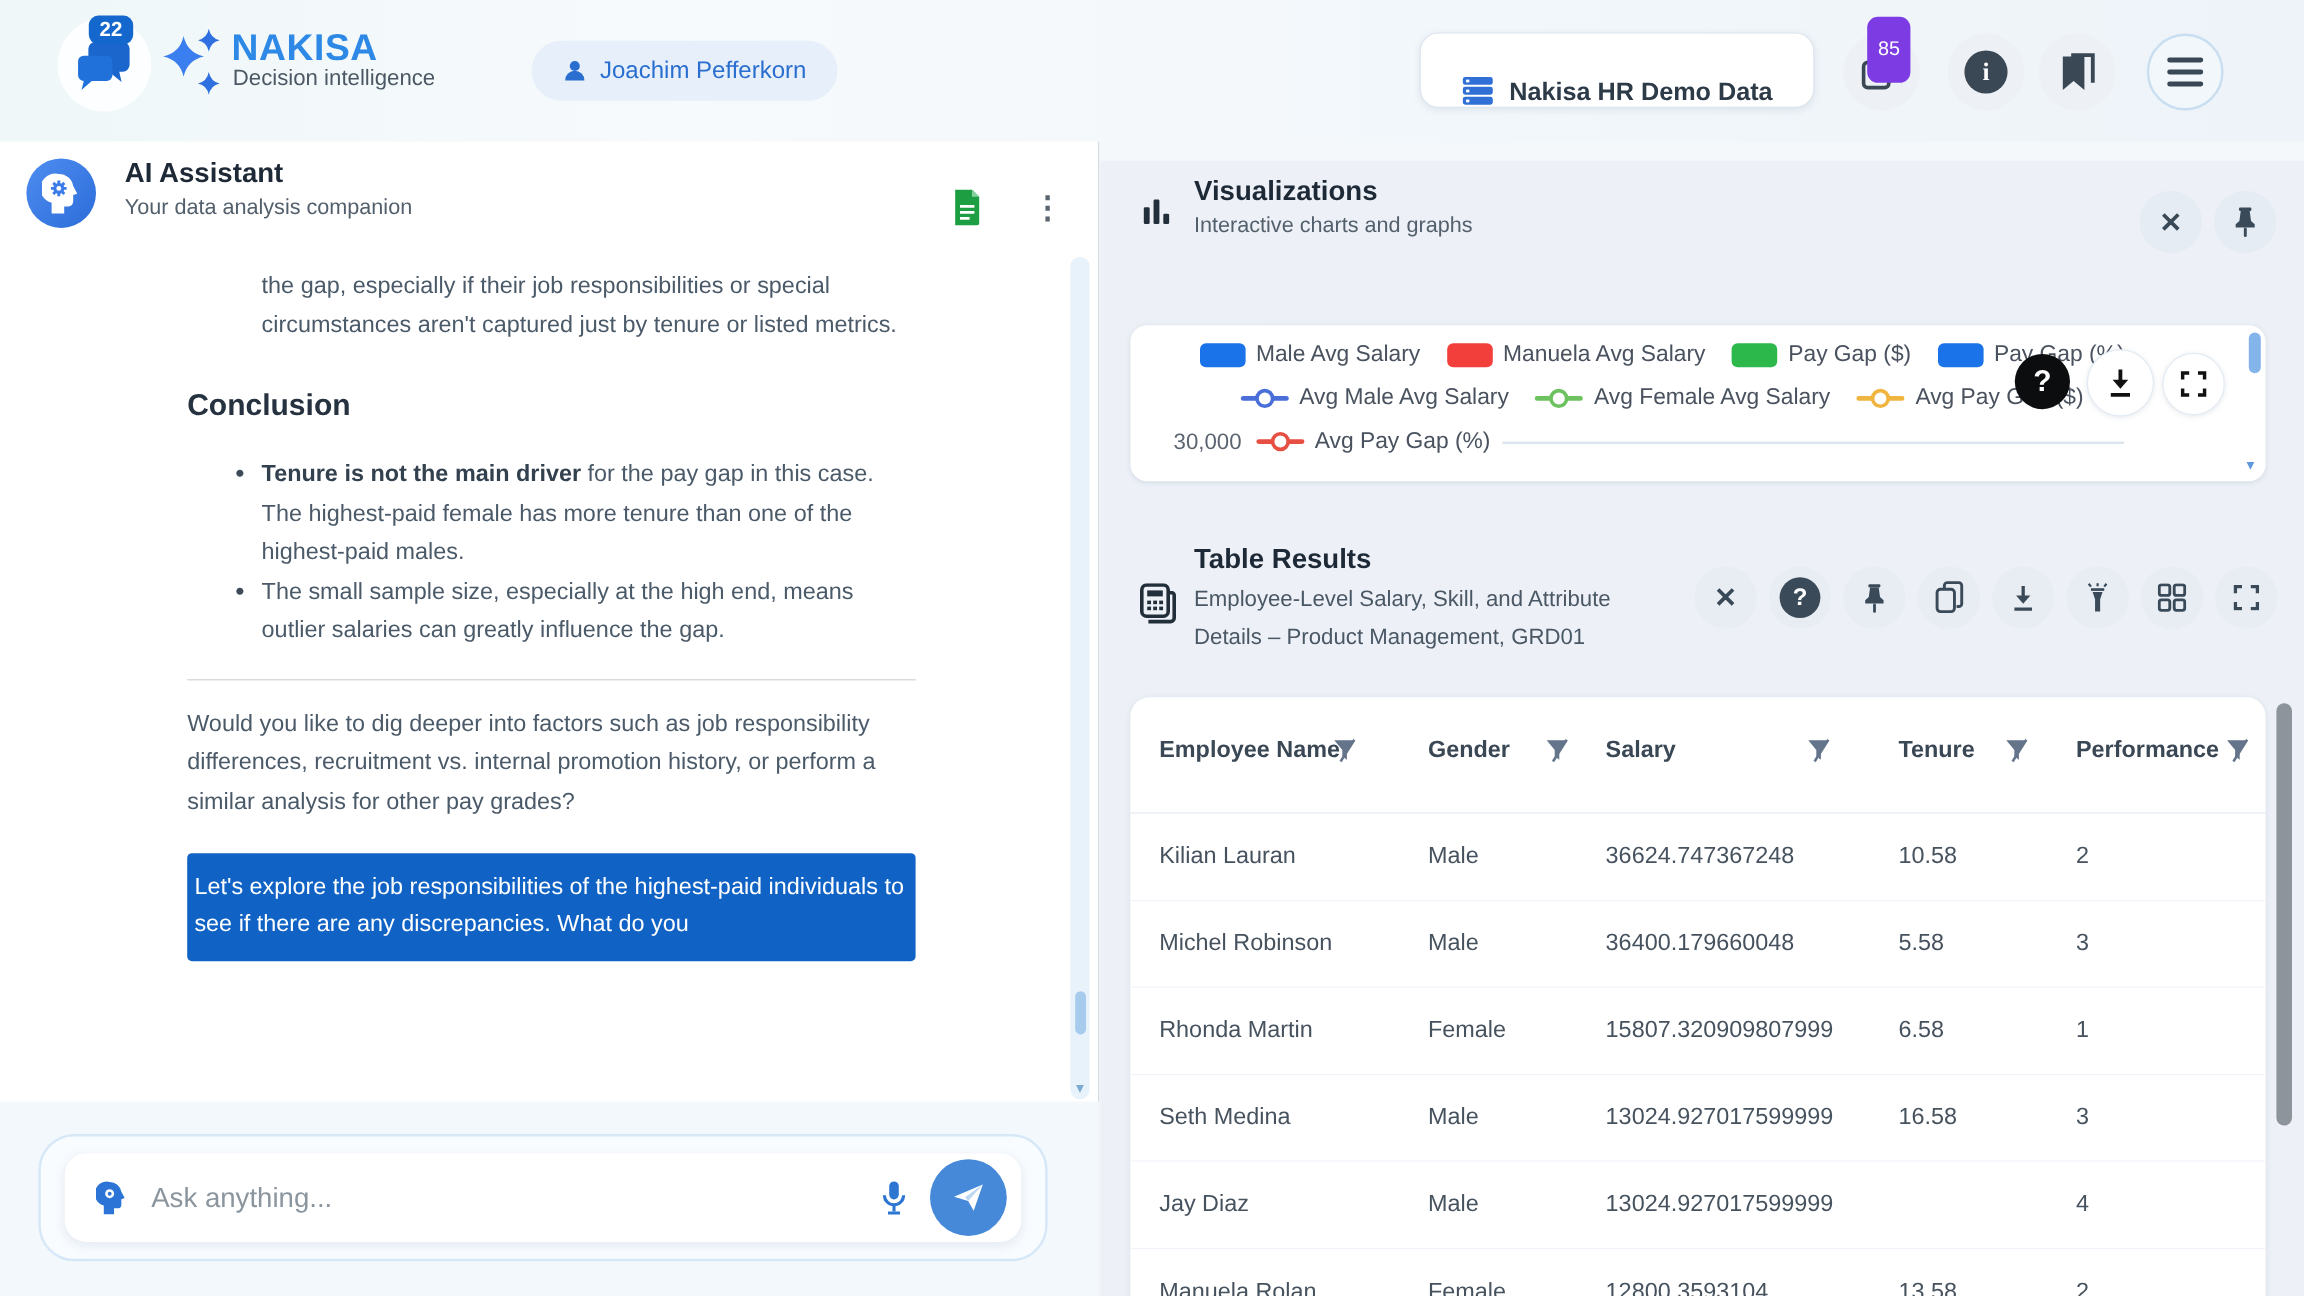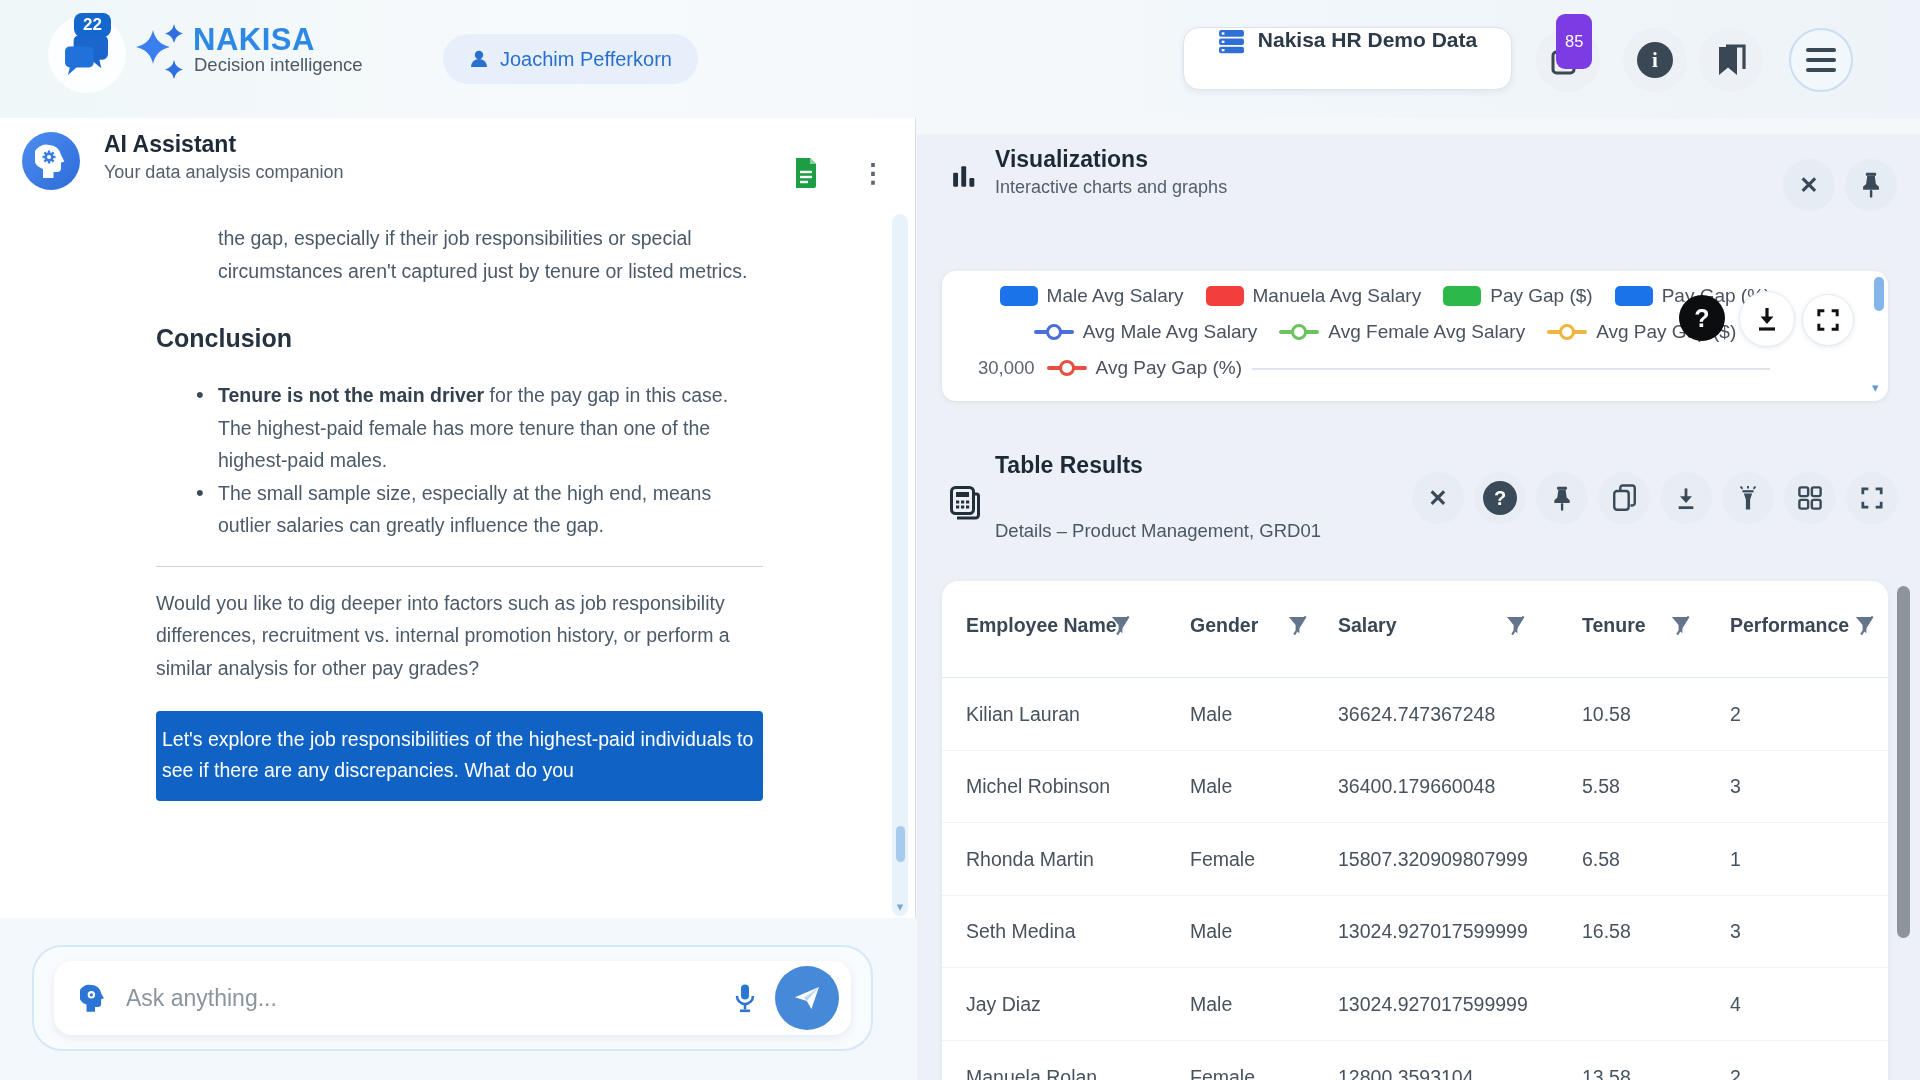--- a/index.html
+++ b/index.html
@@ -14,21 +14,21 @@
   .logo-circle{left:48px;top:15px;width:78px;height:78px;border-radius:50%;background:#fcfeff;}
   .logo-badge{left:74px;top:13px;background:#1467cd;color:#fff;font-size:17px;font-weight:700;
               padding:2px 9px;border-radius:8px;z-index:3;}
   .brand{left:193px;top:22px;font-size:31px;font-weight:700;color:#2e89e6;letter-spacing:.5px;}
   .tagline{left:194px;top:54px;font-size:18.5px;color:#4c5964;}
   .user-pill{left:443px;top:34px;height:50px;border-radius:25px;background:#e6effa;
              display:flex;align-items:center;gap:11px;padding:0 26px;color:#2a6fd0;
              font-size:20px;font-weight:500;}
   .dataset-btn{left:1183px;top:27px;width:327px;height:61px;border-radius:16px;background:#fff;
                border:1px solid #dde4eb;box-shadow:0 2px 6px rgba(140,160,180,.18);
-               display:flex;align-items:flex-start;justify-content:center;gap:13px;
+               display:flex;align-items:flex-end;justify-content:center;gap:13px;
                font-size:21px;font-weight:600;color:#2d3a47;}
   .hdr-btn{width:64px;height:64px;border-radius:50%;background:#edf1f5;top:28px;
            display:flex;align-items:center;justify-content:center;}
   .hdr-btn.menu{background:#f2f7fb;border:2px solid #c9def0;box-sizing:border-box;}
   .badge85{left:1556px;top:14px;background:#7c3be3;color:#fff;font-size:16.5px;font-weight:400;
            padding:18px 9px;border-radius:9px;z-index:3;}
   .info-dot{width:36px;height:36px;border-radius:50%;background:#3a4754;color:#fff;
             display:flex;align-items:center;justify-content:center;
             font-size:21px;font-weight:800;font-family:"Liberation Serif",serif;}
   .menu-lines{display:flex;flex-direction:column;gap:6px;}
@@ -363,20 +363,21 @@
       <g fill="#222e3a">
         <rect x="6" y="14.5" width="3.2" height="3"></rect>
           <rect x="11" y="14.5" width="3.2" height="3"></rect>
           <rect x="16" y="14.5" width="3.2" height="3"></rect>
         <rect x="6" y="19.5" width="3.2" height="3"></rect>
           <rect x="11" y="19.5" width="3.2" height="3"></rect>
           <rect x="16" y="19.5" width="3.2" height="3"></rect>
       </g>
     </svg>
     <div class="abs tr-title">Table Results</div>
+    <div class="abs tr-sub" style="top:349px">Employee-Level Salary, Skill, and Attribute</div>
     <div class="abs tr-sub" style="top:381px">Details – Product Management, GRD01</div>
 
     <div class="abs tbl-btn" style="left:495px">
       <span class="x-glyph">✕</span>
     </div>
     <div class="abs tbl-btn" style="left:557px">
       <div class="q-mini">?</div>
     </div>
     <div class="abs tbl-btn" style="left:619px">
       <svg width="22" height="27" viewBox="0 0 24 30" fill="#3b4a59">

